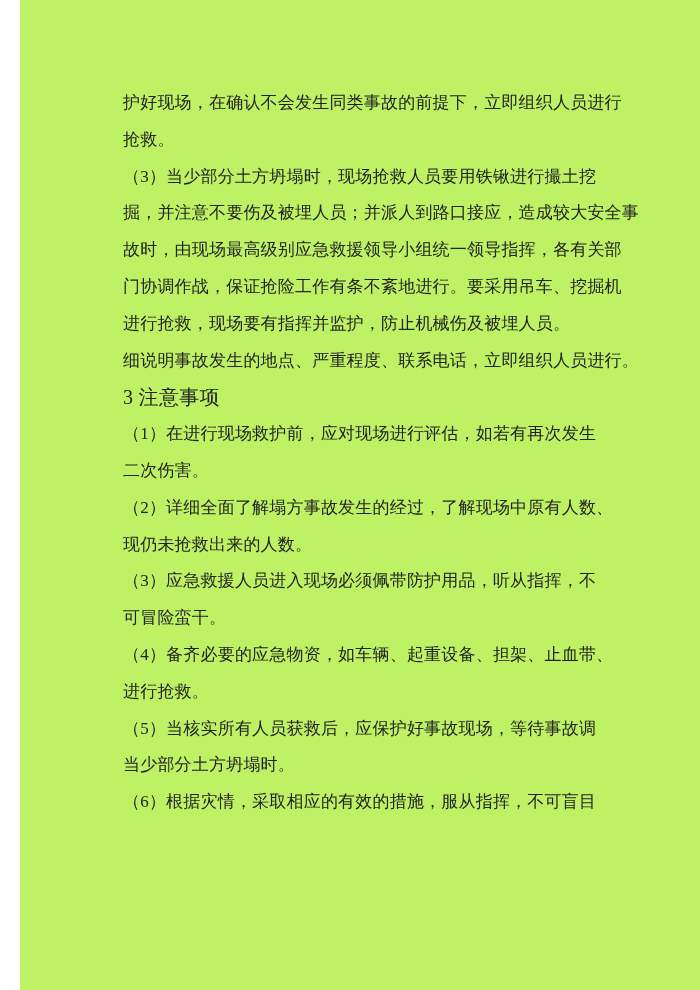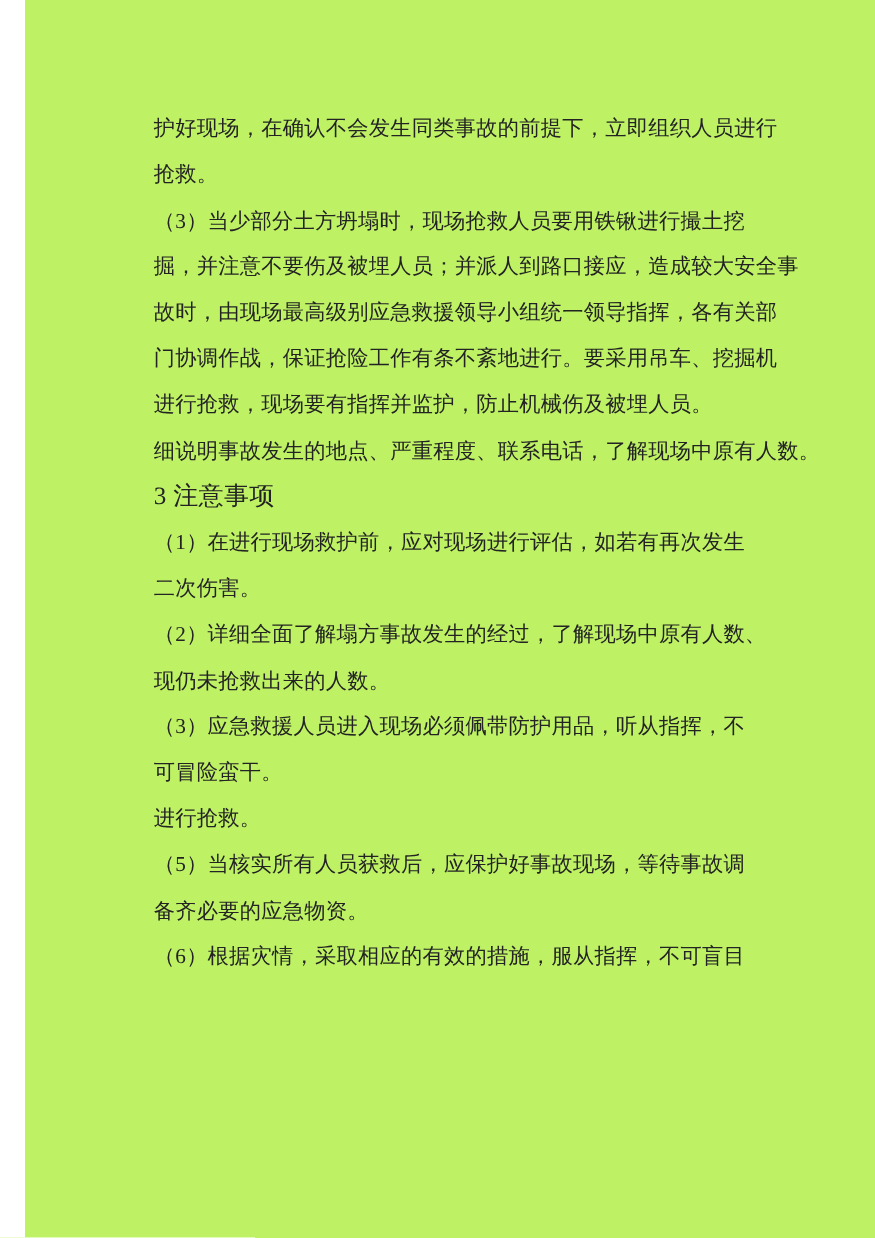--- a/index.html
+++ b/index.html
@@ -45,26 +45,27 @@
 
 <div class="page">
   <div class="text-block">
     <div class="line">护好现场，在确认不会发生同类事故的前提下，立即组织人员进行</div>
     <div class="line">抢救。</div>
     <div class="line">（3）当少部分土方坍塌时，现场抢救人员要用铁锹进行撮土挖</div>
     <div class="line">掘，并注意不要伤及被埋人员；并派人到路口接应，造成较大安全事</div>
     <div class="line">故时，由现场最高级别应急救援领导小组统一领导指挥，各有关部</div>
     <div class="line">门协调作战，保证抢险工作有条不紊地进行。要采用吊车、挖掘机</div>
     <div class="line">进行抢救，现场要有指挥并监护，防止机械伤及被埋人员。</div>
-    <div class="line">细说明事故发生的地点、严重程度、联系电话，了解现场中原有人数。</div>
+    <div class="line">细说明事故发生的地点、严重程度、联系电话，立即组织人员进行。</div>
     <div class="line heading">3 注意事项</div>
     <div class="line">（1）在进行现场救护前，应对现场进行评估，如若有再次发生</div>
     <div class="line">二次伤害。</div>
     <div class="line">（2）详细全面了解塌方事故发生的经过，了解现场中原有人数、</div>
     <div class="line">现仍未抢救出来的人数。</div>
     <div class="line">（3）应急救援人员进入现场必须佩带防护用品，听从指挥，不</div>
     <div class="line">可冒险蛮干。</div>
+    <div class="line">（4）备齐必要的应急物资，如车辆、起重设备、担架、止血带、</div>
     <div class="line">进行抢救。</div>
     <div class="line">（5）当核实所有人员获救后，应保护好事故现场，等待事故调</div>
-    <div class="line">备齐必要的应急物资。</div>
+    <div class="line">当少部分土方坍塌时。</div>
     <div class="line">（6）根据灾情，采取相应的有效的措施，服从指挥，不可盲目</div>
   </div>
 </div>
 
 </body></html>

